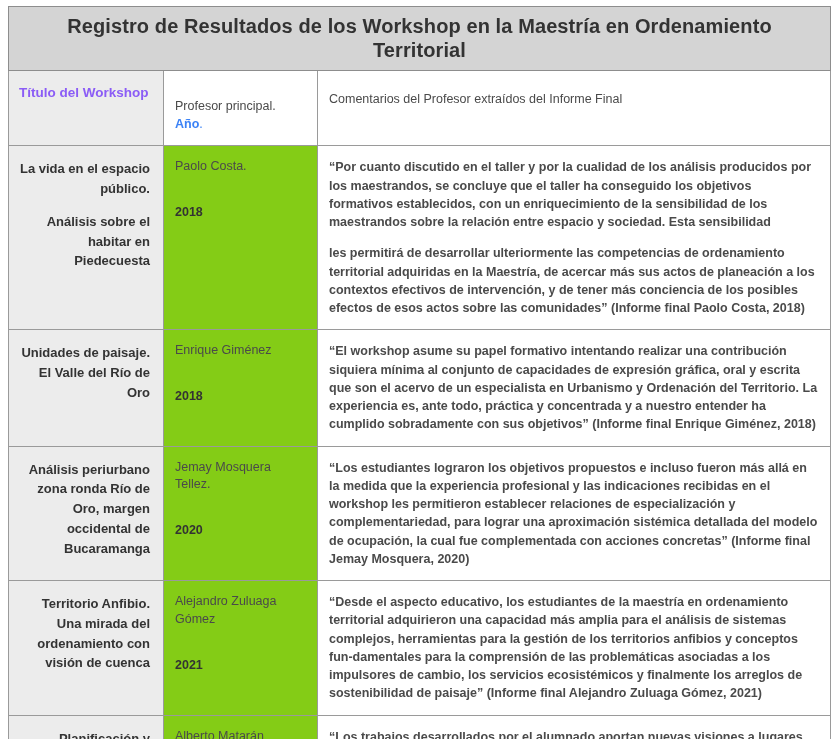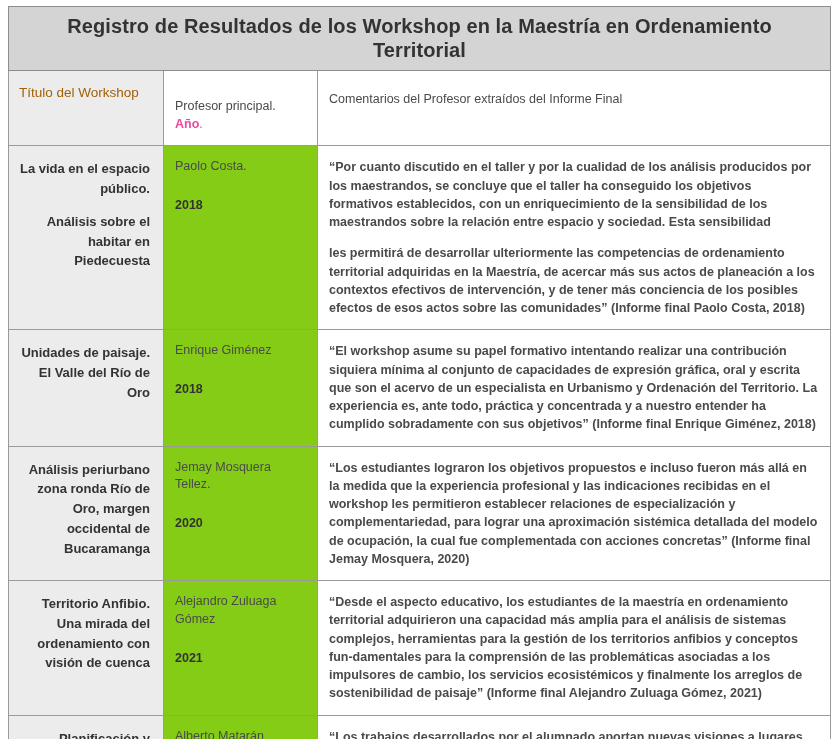--- a/index.html
+++ b/index.html
@@ -56,37 +56,37 @@
     line-height: 1.2;
   }
 
   
   .hdr-title-cell {
     background: #ececec;
     padding: 11px 12px 12px 12px !important;
   }
   .hdr-title-text {
     font-size: 13.5px;
-    font-weight: normal;
-    color: #a16207;
+    font-weight: bold;
+    color: #8b5cf6;
     line-height: 1.35;
   }
   .hdr-prof-cell {
     background: #ffffff;
     padding: 10px 10px 12px 11px !important;
   }
   .hdr-prof-line1 {
     font-size: 12.5px;
     color: #4a4a4a;
     line-height: 1.45;
     margin-top: 16px;
   }
   .hdr-prof-line2 {
     font-size: 12.5px;
-    color: #ec4899;
+    color: #3b82f6;
     line-height: 1.45;
   }
   .hdr-prof-line2 b { font-weight: bold; }
   .hdr-comment-cell {
     background: #ffffff;
     padding: 19px 12px 12px 11px !important;
   }
   .hdr-comment-text {
     font-size: 12.5px;
     color: #4a4a4a;
@@ -114,21 +114,21 @@
   .prof-name {
     font-size: 12.5px;
     color: #4a4a4a;
     line-height: 1.42;
   }
   .prof-year {
     font-size: 12.5px;
     font-weight: bold;
     color: #333333;
     line-height: 1.42;
-    margin-top: 21px;
+    margin-top: 28px;
   }
 
   .cell-comment {
     background: #ffffff;
     padding: 12px 12px 12px 11px !important;
     font-weight: bold;
   }
   .comment-text {
     font-size: 12.5px;
     color: #4a4a4a;

